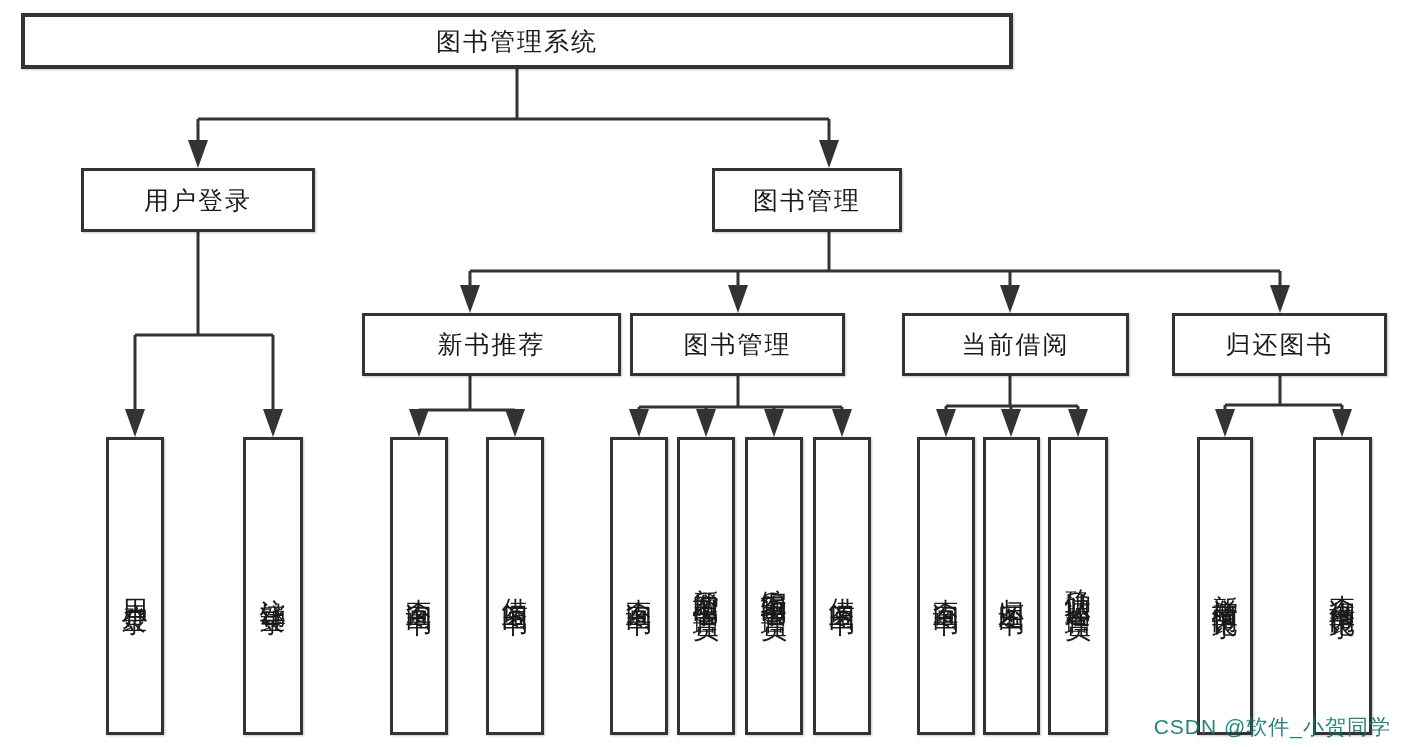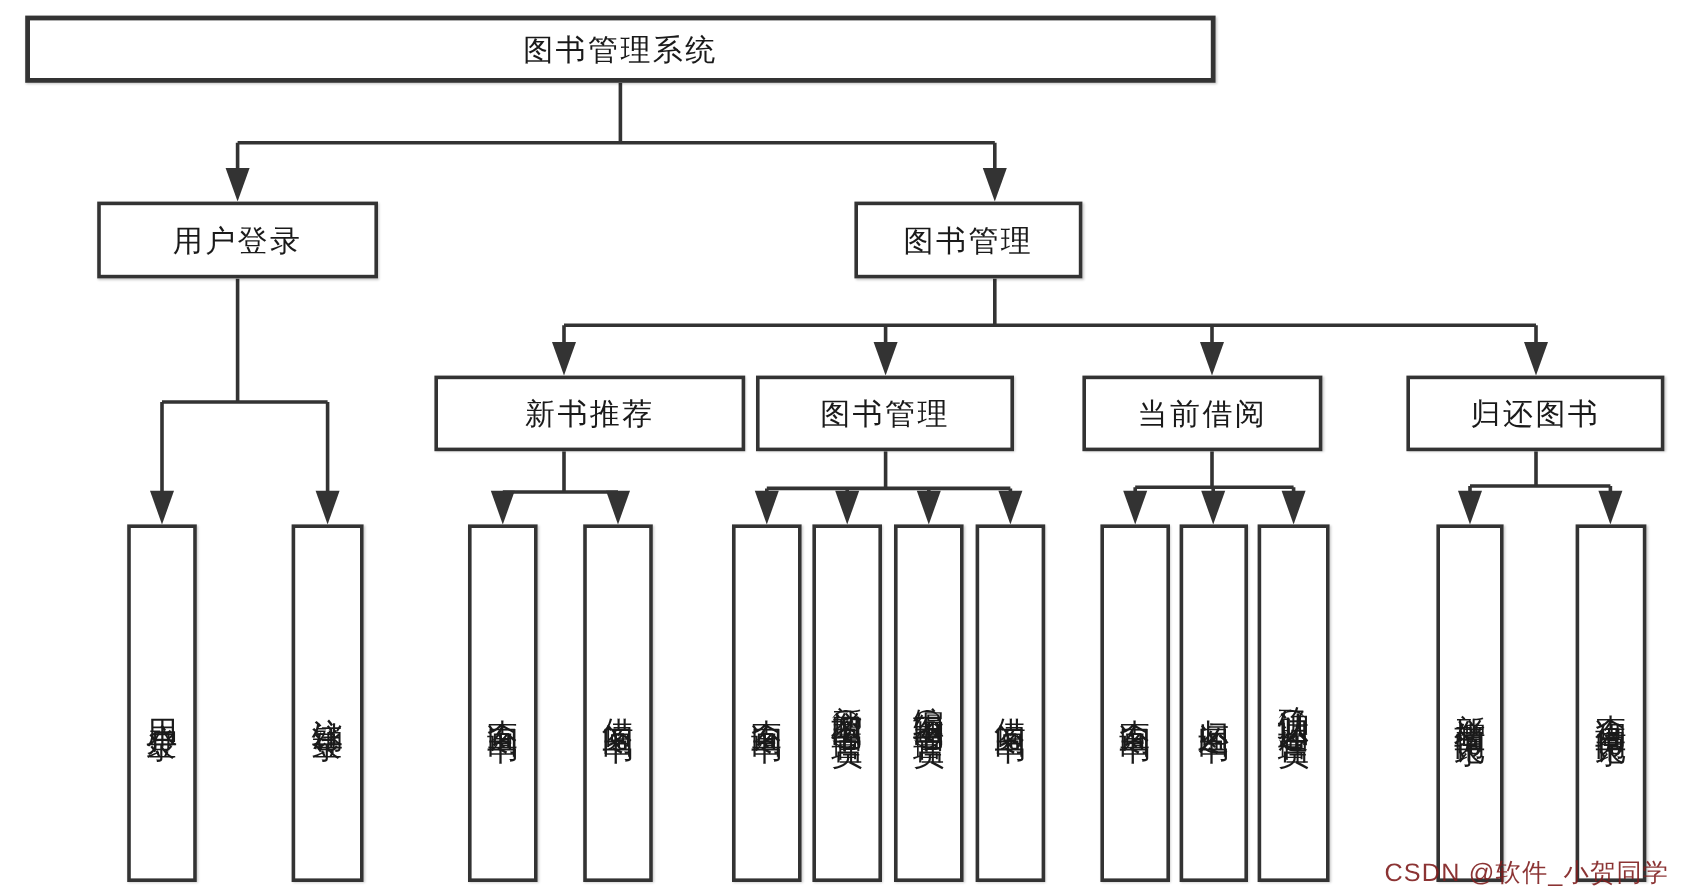--- a/index.html
+++ b/index.html
@@ -49,21 +49,21 @@
     line-height: 1.1;
     white-space: nowrap;
   }
   #watermark {
     position: absolute;
     right: 14px;
     bottom: 6px;
     z-index: 3;
     font-size: 21px;
     letter-spacing: 1px;
-    color: #7f1d1d;
+    color: #0f766e;
     opacity: 0.9;
     white-space: nowrap;
   }
 </style>
 </head>
 <body>
 
 <div id="stage">
 
   <svg id="wires" width="1405" height="747" viewBox="0 0 1405 747" xmlns="http://www.w3.org/2000/svg">
@@ -116,21 +116,21 @@
   <div class="node" style="left:712px; top:168px; width:190px; height:64px;">
     <span class="hlabel">图书管理</span>
   </div>
 
   <div class="node" style="left:362px; top:313px; width:259px; height:63px;">
     <span class="hlabel">新书推荐</span>
   </div>
   <div class="node" style="left:630px; top:313px; width:215px; height:63px;">
     <span class="hlabel">图书管理</span>
   </div>
-  <div class="node" style="left:902px; top:313px; width:200px; height:63px;">
+  <div class="node" style="left:902px; top:313px; width:227px; height:63px;">
     <span class="hlabel">当前借阅</span>
   </div>
   <div class="node" style="left:1172px; top:313px; width:215px; height:63px;">
     <span class="hlabel">归还图书</span>
   </div>
 
   <div class="node vbox" style="left:106px; top:437px; width:58px; height:298px;">
     <span class="vlabel">用户登录</span>
   </div>
   <div class="node vbox" style="left:243px; top:437px; width:60px; height:298px;">

